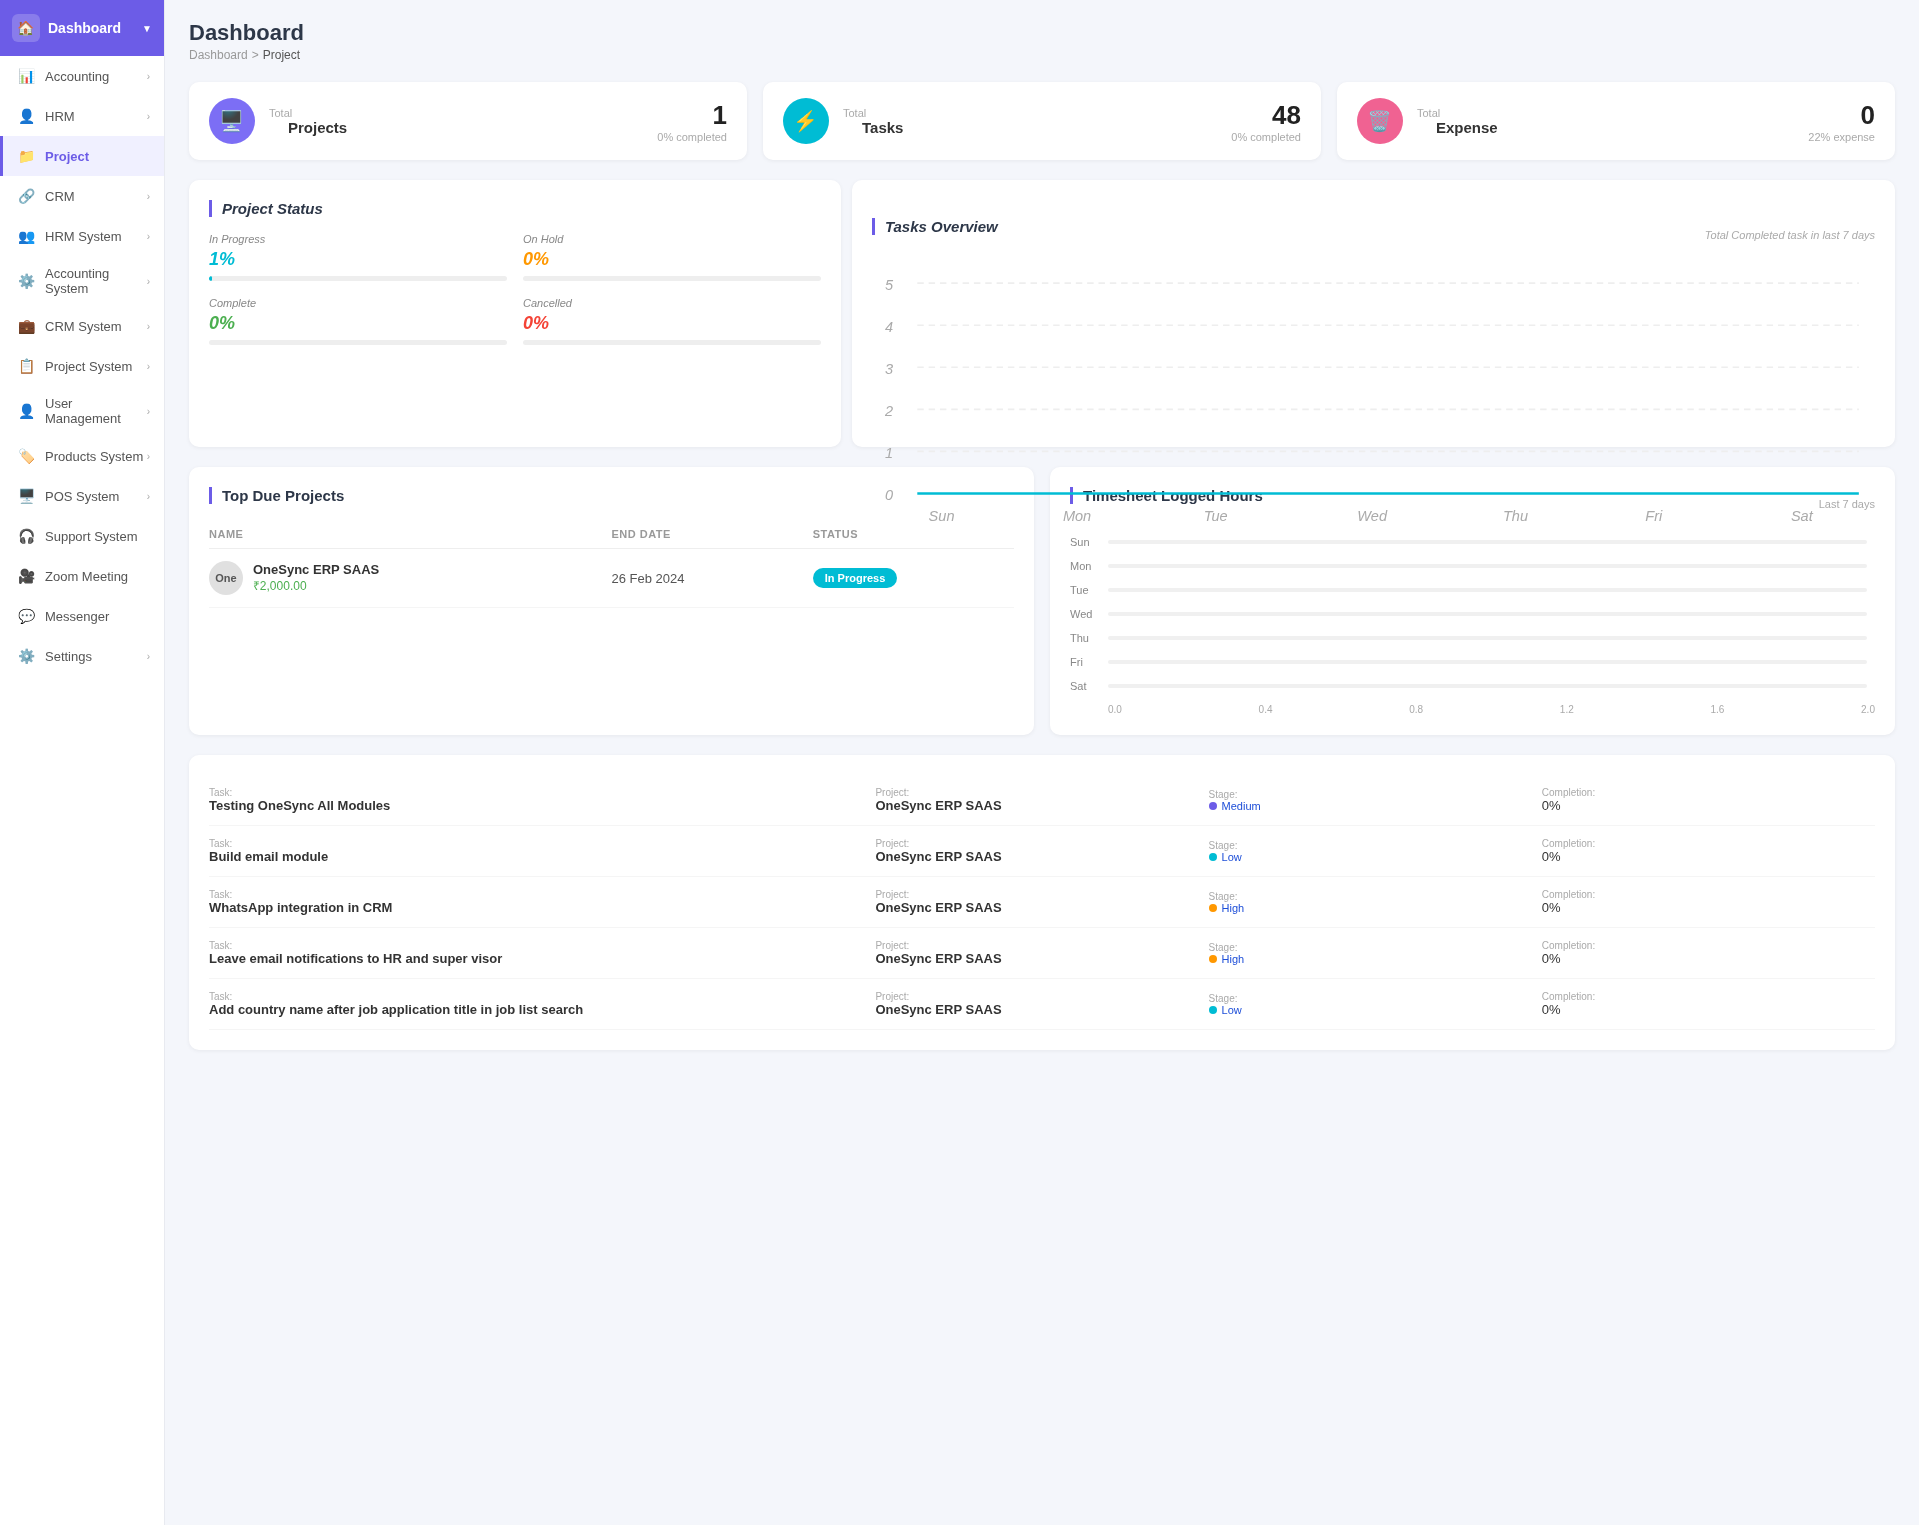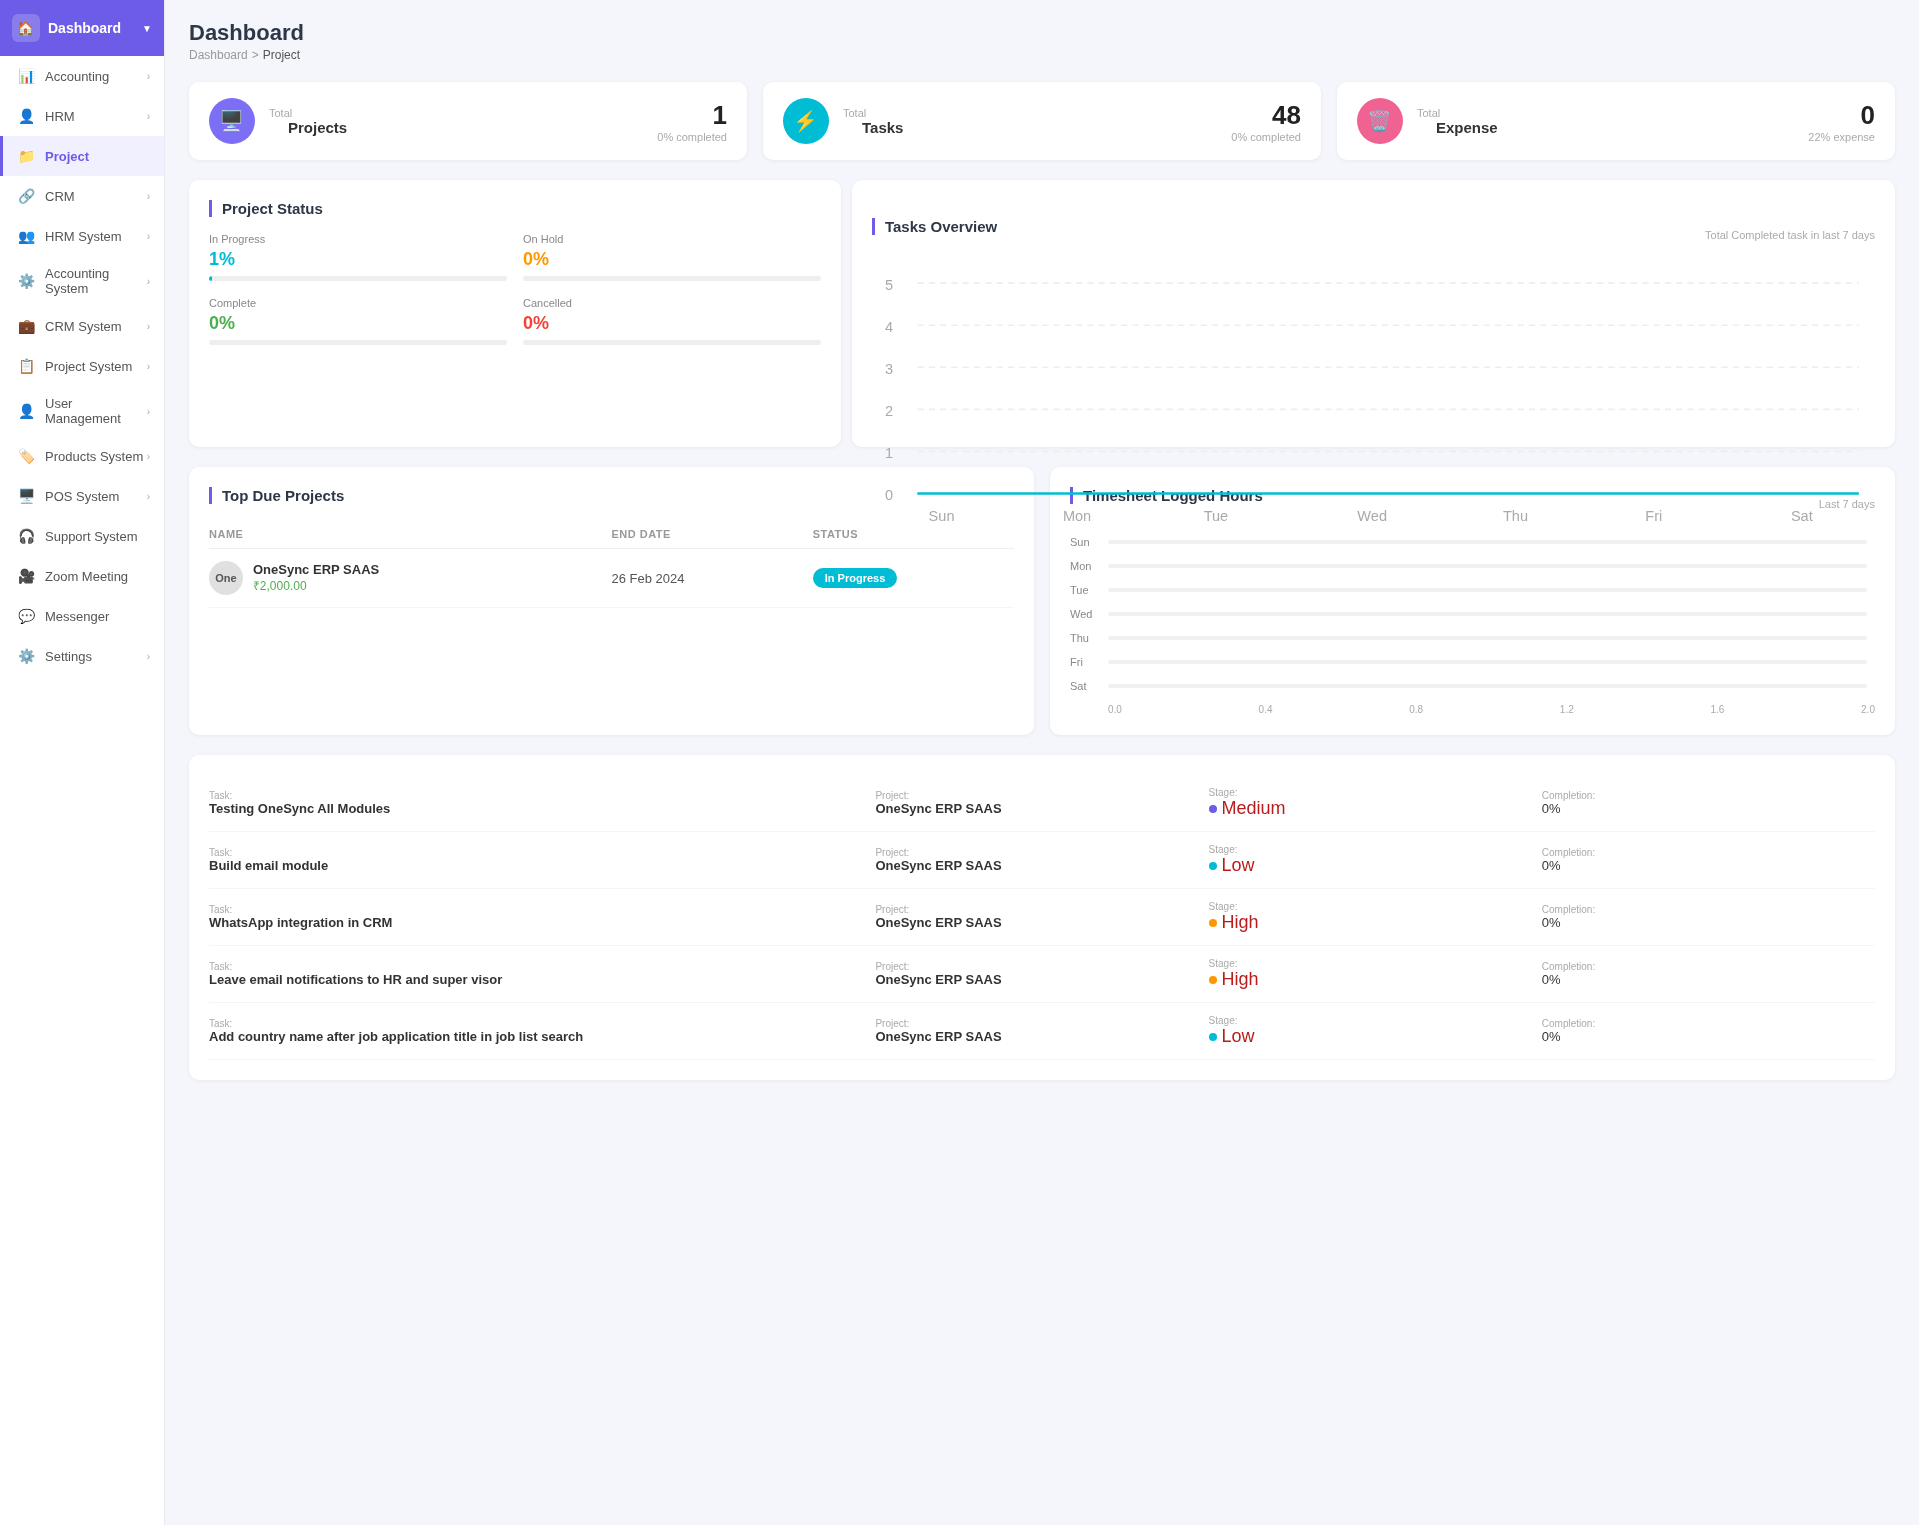--- a/index.html
+++ b/index.html
@@ -32,21 +32,21 @@
     .stat-icon.teal { background: #00bcd4; color: #fff; }
     .stat-icon.red { background: #f06292; color: #fff; }
     .stat-info { flex: 1; }
     .stat-label { font-size: 11px; color: #aaa; }
     .stat-name { font-size: 15px; font-weight: 600; color: #333; margin-left: 19px; }
     .stat-value { font-size: 26px; font-weight: 700; color: #222; text-align: right; }
     .stat-sub { font-size: 11px; color: #aaa; text-align: right; }
     .stat-right { text-align: right; }
 
     
-    .panels-row { display: grid; grid-template-columns: 1fr 1.6fr; gap: 11px; margin-bottom: 20px; }
+    .panels-row { display: grid; grid-template-columns: 1fr 1.6fr; gap: 11px; margin-bottom: 20px; font-style: italic; }
     .panel { background: #fff; border-radius: 10px; padding: 20px; box-shadow: 0 1px 4px rgba(0,0,0,0.06); }
     .panel-title { font-size: 15px; font-weight: 700; color: #2d3748; border-left: 3px solid #6c5ce7; padding-left: 10px; margin-bottom: 16px; }
     .panel-header { display: flex; justify-content: space-between; align-items: center; margin-bottom: 16px; margin-top: 18px; }
     .panel-sub { font-size: 11px; color: #aaa; }
 
     
     .status-grid { display: grid; grid-template-columns: 1fr 1fr; gap: 16px; }
     .status-item { }
     .status-label { font-size: 11px; color: #888; margin-bottom: 4px; }
     .status-value { font-size: 18px; font-weight: 700; margin-bottom: 6px; }
@@ -86,21 +86,21 @@
 
     
     .tasks-panel { background: #fff; border-radius: 10px; padding: 20px; box-shadow: 0 1px 4px rgba(0,0,0,0.06); margin-bottom: 20px; }
     .task-row { display: grid; grid-template-columns: 2fr 1fr 1fr 1fr; padding: 12px 0; border-bottom: 1px solid #f5f5f5; align-items: center; }
     .task-label { font-size: 10px; color: #aaa; }
     .task-name { font-size: 13px; font-weight: 600; color: #333; }
     .stage-dot { width: 8px; height: 8px; border-radius: 50%; display: inline-block; margin-right: 5px; }
     .dot-medium { background: #6c5ce7; }
     .dot-low { background: #00bcd4; }
     .dot-high { background: #ff9800; }
-    .stage-text { font-size: 18px; color: #b91c1c; display: flex; align-items: center; }
+    .stage-text { font-size: 11px; color: #1d4ed8; display: flex; align-items: center; }
     .completion-text { font-size: 13px; color: #333; }
   </style>
 </head>
 <body>
 
 <nav class="sidebar">
   <div class="sidebar-header">
     <div class="logo-icon">🏠</div>
     <span class="title">Dashboard</span>
     <span class="chevron">▼</span>

